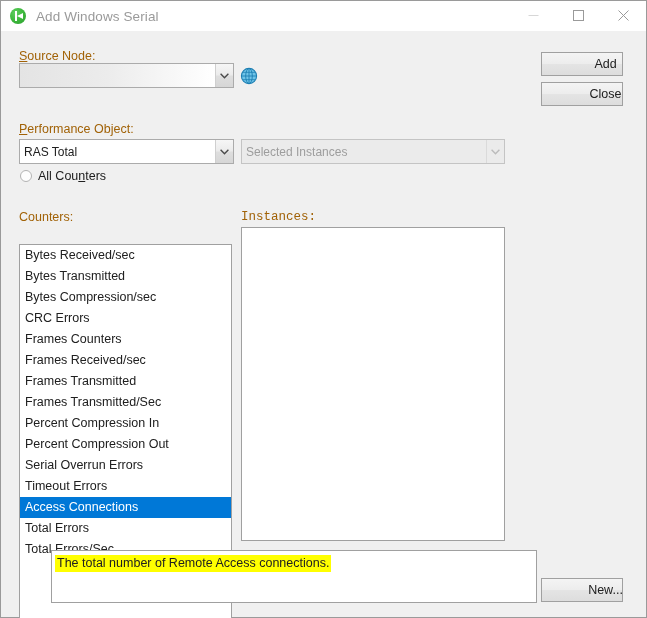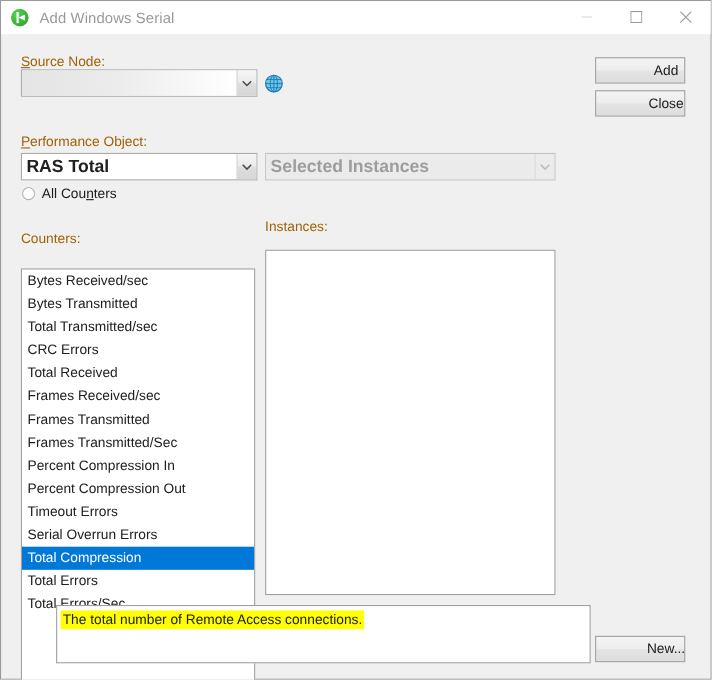--- a/index.html
+++ b/index.html
@@ -96,25 +96,24 @@
     border: 1px solid #ababab;
     background: #ffffff;
     display: flex;
     align-items: stretch;
   }
   .combo .ctext {
     flex: 1 1 auto;
     display: flex;
     align-items: center;
     padding-left: 4px;
-    font-size: 16px;
+    font-size: 12px;
     color: #202020;
     overflow: hidden;
     white-space: nowrap;
-    font-weight: bold;
   }
   .combo .carrow {
     flex: none;
     width: 17px;
     border-left: 1px solid #cfcfcf;
     background: linear-gradient(to bottom, #f6f6f6 0%, #ebebeb 48%, #dedede 52%, #d6d6d6 100%);
     display: flex;
     align-items: center;
     justify-content: center;
   }
@@ -311,36 +310,36 @@
     <span class="radio-dot"></span>
     <span class="radio-label">All Cou<u>n</u>ters</span>
   </div>
 
 
   <div class="lbl" style="left:18px; top:209px;">Counters:</div>
 
   <div class="listbox" id="counters-list" style="left:18px; top:243px; width:213px; height:399px;">
       <div class="list-item">Bytes Received/sec</div>
       <div class="list-item">Bytes Transmitted</div>
-      <div class="list-item">Total Transmitted/sec</div>
+      <div class="list-item">Bytes Compression/sec</div>
       <div class="list-item">CRC Errors</div>
-      <div class="list-item">Total Received</div>
+      <div class="list-item">Frames Counters</div>
       <div class="list-item">Frames Received/sec</div>
       <div class="list-item">Frames Transmitted</div>
       <div class="list-item">Frames Transmitted/Sec</div>
       <div class="list-item">Percent Compression In</div>
       <div class="list-item">Percent Compression Out</div>
+      <div class="list-item">Serial Overrun Errors</div>
       <div class="list-item">Timeout Errors</div>
-      <div class="list-item">Serial Overrun Errors</div>
-      <div class="list-item selected">Total Compression</div>
+      <div class="list-item selected">Access Connections</div>
       <div class="list-item">Total Errors</div>
       <div class="list-item">Total Errors/Sec</div>
     </div>
 
-  <div class="lbl" style="left:240px; top:198px;">Instances:</div>
+  <div class="lbl" style="left:240px; top:209px;font-family:Liberation Mono, monospace;">Instances:</div>
 
   <div class="listbox" id="instances-list" style="left:240px; top:226px; width:264px; height:314px;"></div>
 
   <div id="desc-panel" style="left:18px; top:549px; width:486px; height:53px;margin-left:32px;">
     <div id="desc-text-wrap">
       <span id="desc-text">The total number of Remote Access connections.</span>
     </div>
   </div>
 
   <div class="pbtn" style="left:540px; top:51px; width:82px; height:24px;">Add</div>

